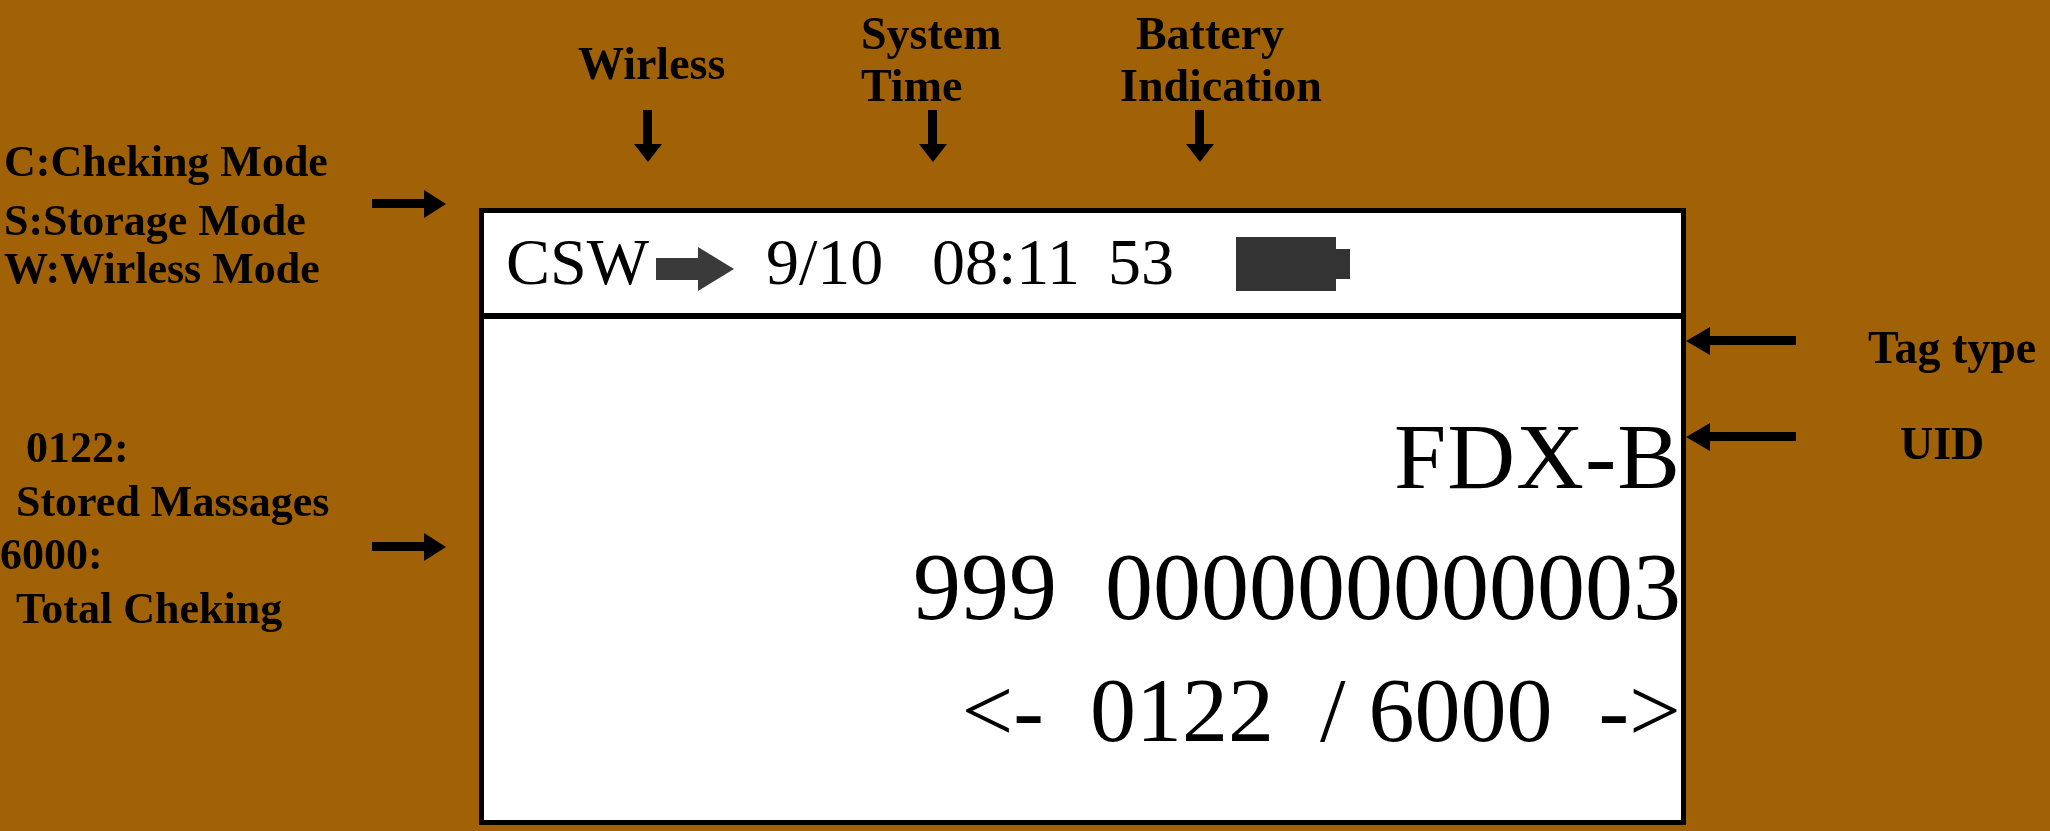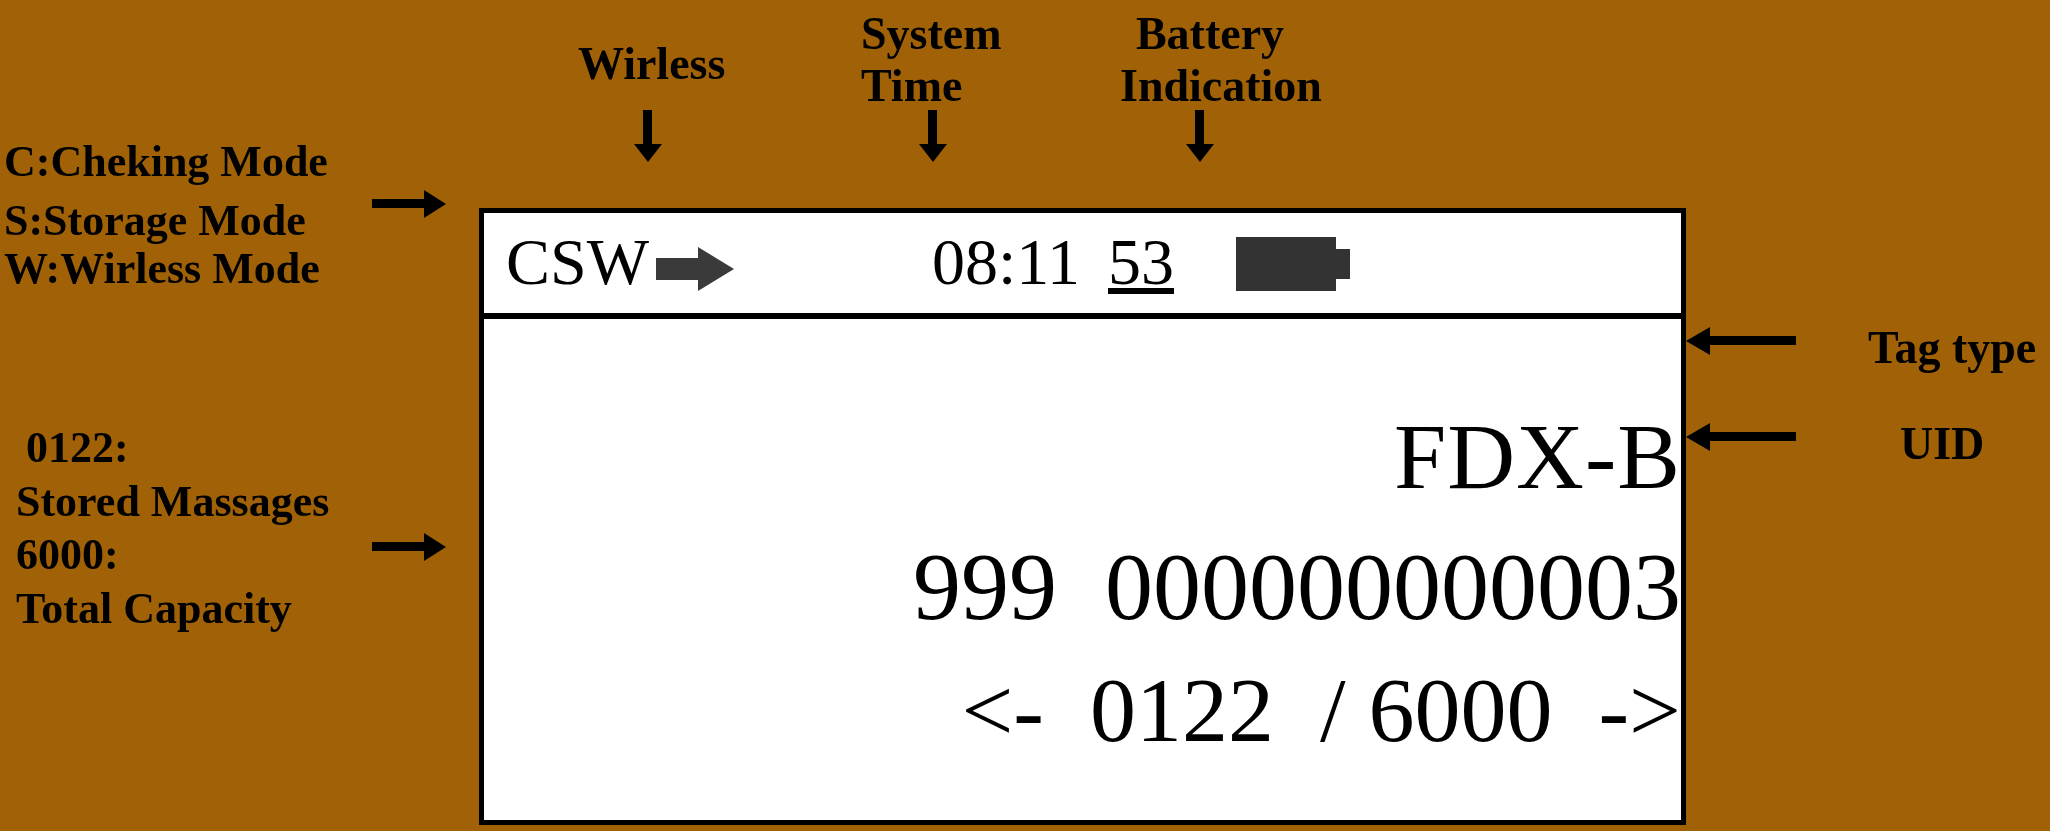--- a/index.html
+++ b/index.html
@@ -48,21 +48,21 @@
   .sb-item {
     position: absolute;
     font-family: "Liberation Serif", "DejaVu Serif", serif;
     font-weight: normal;
     white-space: pre;
     line-height: 1;
   }
   #sb-mode   { left: 22px;  top: 16px; font-size: 66px; }
   #sb-date   { left: 282px; top: 16px; font-size: 66px; }
   #sb-time   { left: 448px; top: 16px; font-size: 66px; }
-  #sb-batnum { left: 624px; top: 16px; font-size: 66px; text-decoration: underline; }
+  #sb-batnum { left: 624px; top: 16px; font-size: 66px; }
 
   
   #wireless-arrow {
     position: absolute;
     left: 172px;
     top: 34px;
     width: 78px;
     height: 44px;
   }
   #wireless-arrow .shaft {
@@ -164,22 +164,22 @@
   <div class="anno" style="left:861px; top:8px; font-size:46px; text-align:left; width:150px;"><span>System</span><br><span>Time</span></div>
 
   <div class="anno" style="left:1120px; top:8px; font-size:46px; text-align:center; width:180px;"><span>Battery</span><br><span>Indication</span></div>
 
   <div class="anno" style="left:4px; top:137px; font-size:44px;">C:Cheking Mode</div>
   <div class="anno" style="left:4px; top:196px; font-size:44px;">S:Storage Mode</div>
   <div class="anno" style="left:4px; top:244px; font-size:44px;">W:Wirless Mode</div>
 
   <div class="anno" style="left:26px; top:423px; font-size:44px;">0122:</div>
   <div class="anno" style="left:16px; top:477px; font-size:44px;">Stored Massages</div>
-  <div class="anno" style="left:16px; top:530px; font-size:44px;">6000:</div>
-  <div class="anno" style="left:16px; top:584px; font-size:44px;">Total Capacity</div>
+  <div class="anno" style="left:0; top:530px; font-size:44px;">6000:</div>
+  <div class="anno" style="left:16px; top:584px; font-size:44px;">Total Cheking</div>
 
   <div class="anno" style="left:1868px; top:322px; font-size:46px;">Tag type</div>
   <div class="anno" style="left:1900px; top:418px; font-size:46px;">UID</div>
 
   <div class="arrow down" style="left:634px; top:110px; width:28px; height:52px;">
     <div class="line" style="height:36px;"></div>
     <div class="tip" style="top:34px; border-top:18px solid #000;"></div>
   </div>
 
   <div class="arrow down" style="left:919px; top:110px; width:28px; height:52px;">
@@ -215,20 +215,21 @@
   <div id="screen">
 
     <div id="statusbar">
       <div class="sb-item" id="sb-mode">CSW</div>
 
       <div id="wireless-arrow">
         <div class="shaft"></div>
         <div class="head"></div>
       </div>
 
+      <div class="sb-item" id="sb-date">9/10</div>
       <div class="sb-item" id="sb-time">08:11</div>
       <div class="sb-item" id="sb-batnum">53</div>
 
       <div id="battery-icon">
         <div class="body"></div>
         <div class="nub"></div>
       </div>
     </div>
 
     <div id="display-body">

